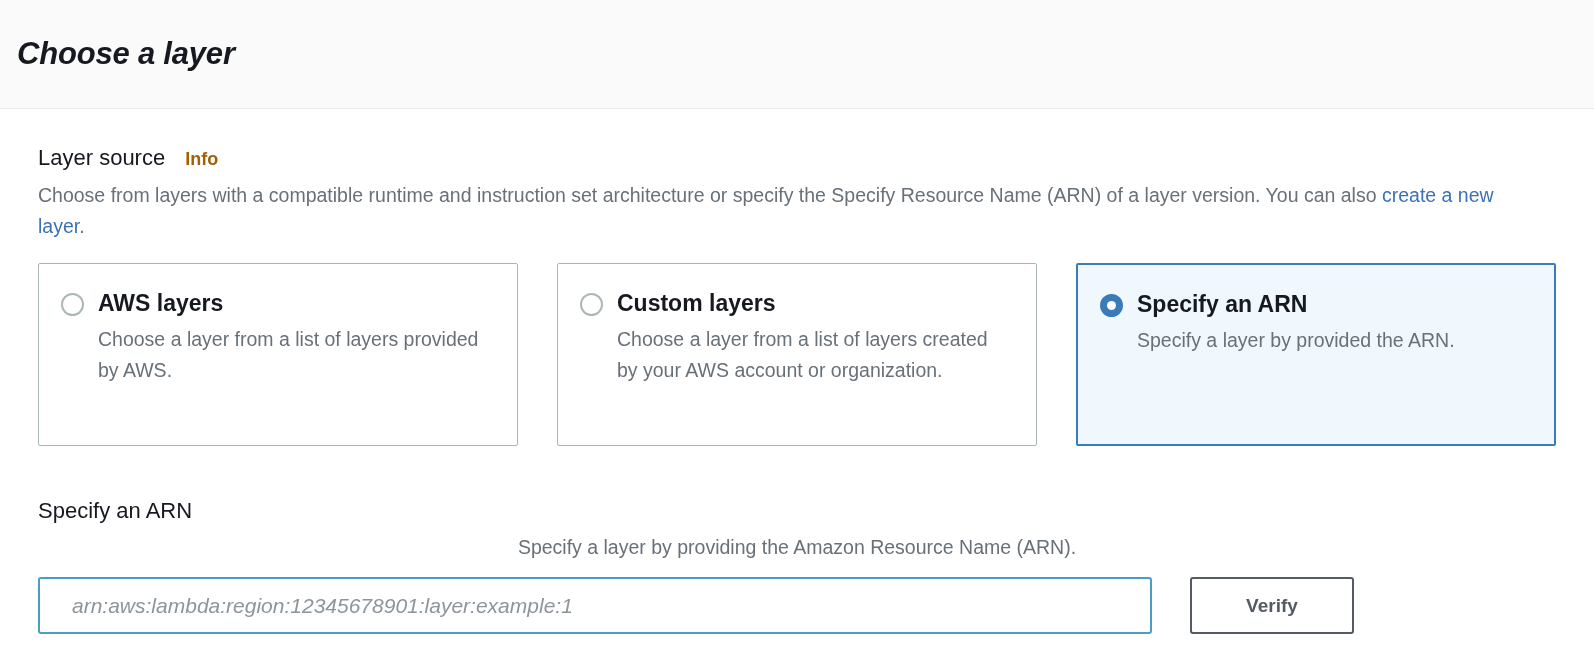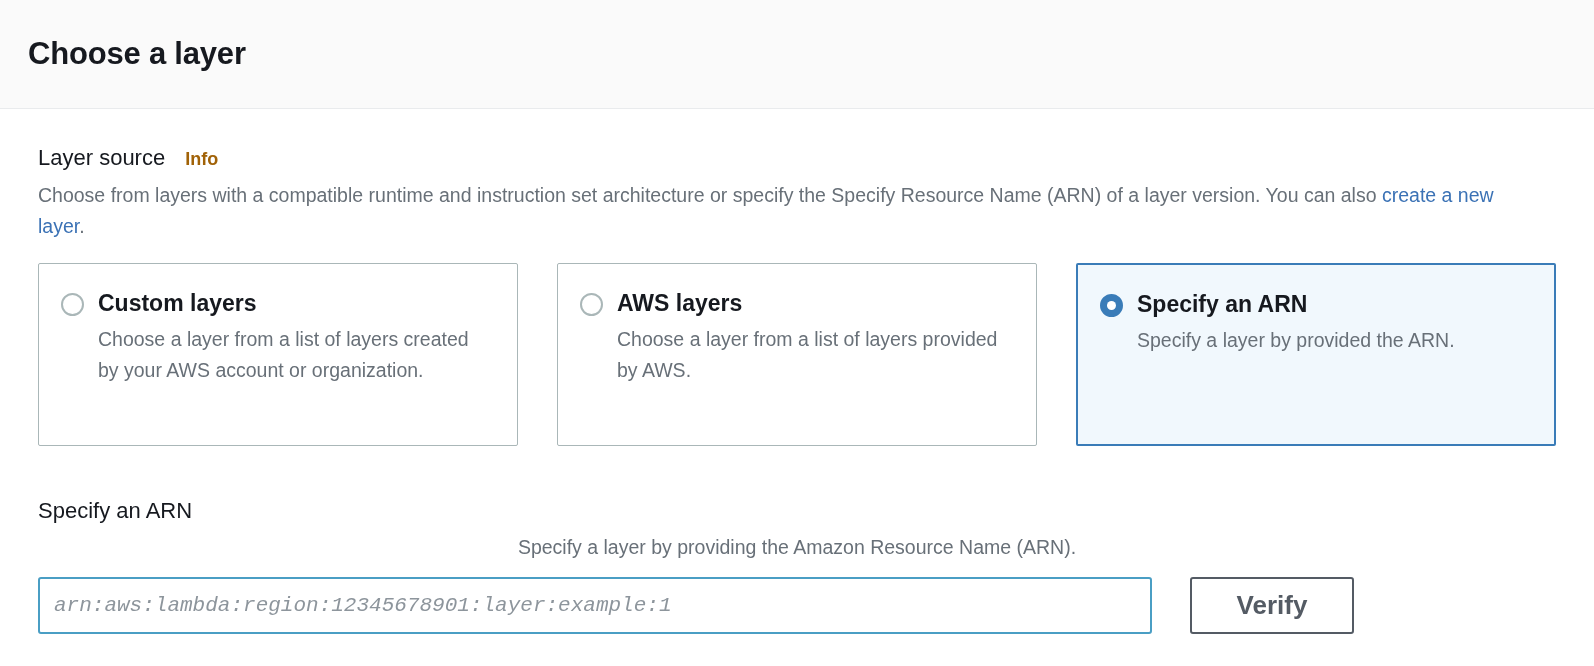--- a/index.html
+++ b/index.html
@@ -20,21 +20,22 @@
     overflow: hidden;
   }
 
   
   .modal-header {
     height: 109px;
     background: #fafafa;
     border-bottom: 1px solid #e9ebed;
     display: flex;
     align-items: center;
-    padding-left: 28px;
+    padding-left: 17px;
+    font-style: italic;
   }
   .modal-title {
     font-size: 31px;
     font-weight: bold;
     color: #16191f;
     letter-spacing: -0.2px;
   }
 
   
   .modal-body {
@@ -157,40 +158,40 @@
     display: flex;
     align-items: flex-start;
     gap: 38px;
   }
   .arn-input {
     width: 1114px;
     height: 57px;
     border: 2px solid #4a9ec4;
     border-radius: 3px;
     background: #ffffff;
-    font-family: Liberation Mono, monospace;
+    font-family: Liberation Sans, sans-serif;
     font-size: 21px;
     color: #16191f;
-    padding: 0 14px;
+    padding: 0 32px;
     outline: none;
   }
   .arn-input::placeholder {
     color: #8d959c;
     font-style: italic;
     opacity: 1;
   }
 
   .verify-button {
     width: 164px;
     height: 57px;
     background: #ffffff;
     border: 2px solid #545b64;
     border-radius: 3px;
     font-family: "Liberation Sans", sans-serif;
-    font-size: 26px;
+    font-size: 19px;
     font-weight: bold;
     color: #545b64;
     cursor: pointer;
   }
 </style>
 </head>
 <body>
 
 <div class="page">
 
@@ -201,41 +202,41 @@
   <div class="modal-body">
 
     <div class="field-label-row">
       <span class="field-label">Layer source</span>
       <a class="info-link">Info</a>
     </div>
 
     <p class="field-desc"><span>Choose from layers with a compatible runtime and instruction set architecture or specify the Specify Resource Name (ARN) of a layer version. You can also </span><a class="inline-link">create a new layer</a><span>.</span></p>
 
     <div class="radio-cards">
+
+      <div class="radio-card">
+        <span class="radio-outer">
+            <span class="radio-inner"></span>
+          </span>
+        <div class="radio-card-text">
+          <div class="radio-card-title">AWS layers</div>
+          <div class="radio-card-desc">Choose a layer from a list of layers provided by AWS.</div>
+        </div>
+      </div>
 
       <div class="radio-card">
         <span class="radio-outer">
             <span class="radio-inner"></span>
           </span>
         <div class="radio-card-text">
           <div class="radio-card-title">Custom layers</div>
           <div class="radio-card-desc">Choose a layer from a list of layers created by your AWS account or organization.</div>
         </div>
       </div>
 
-      <div class="radio-card">
-        <span class="radio-outer">
-            <span class="radio-inner"></span>
-          </span>
-        <div class="radio-card-text">
-          <div class="radio-card-title">AWS layers</div>
-          <div class="radio-card-desc">Choose a layer from a list of layers provided by AWS.</div>
-        </div>
-      </div>
-
       <div class="radio-card selected">
         <span class="radio-outer">
             <span class="radio-inner"></span>
           </span>
         <div class="radio-card-text">
           <div class="radio-card-title">Specify an ARN</div>
           <div class="radio-card-desc">Specify a layer by provided the ARN.</div>
         </div>
       </div>
 

